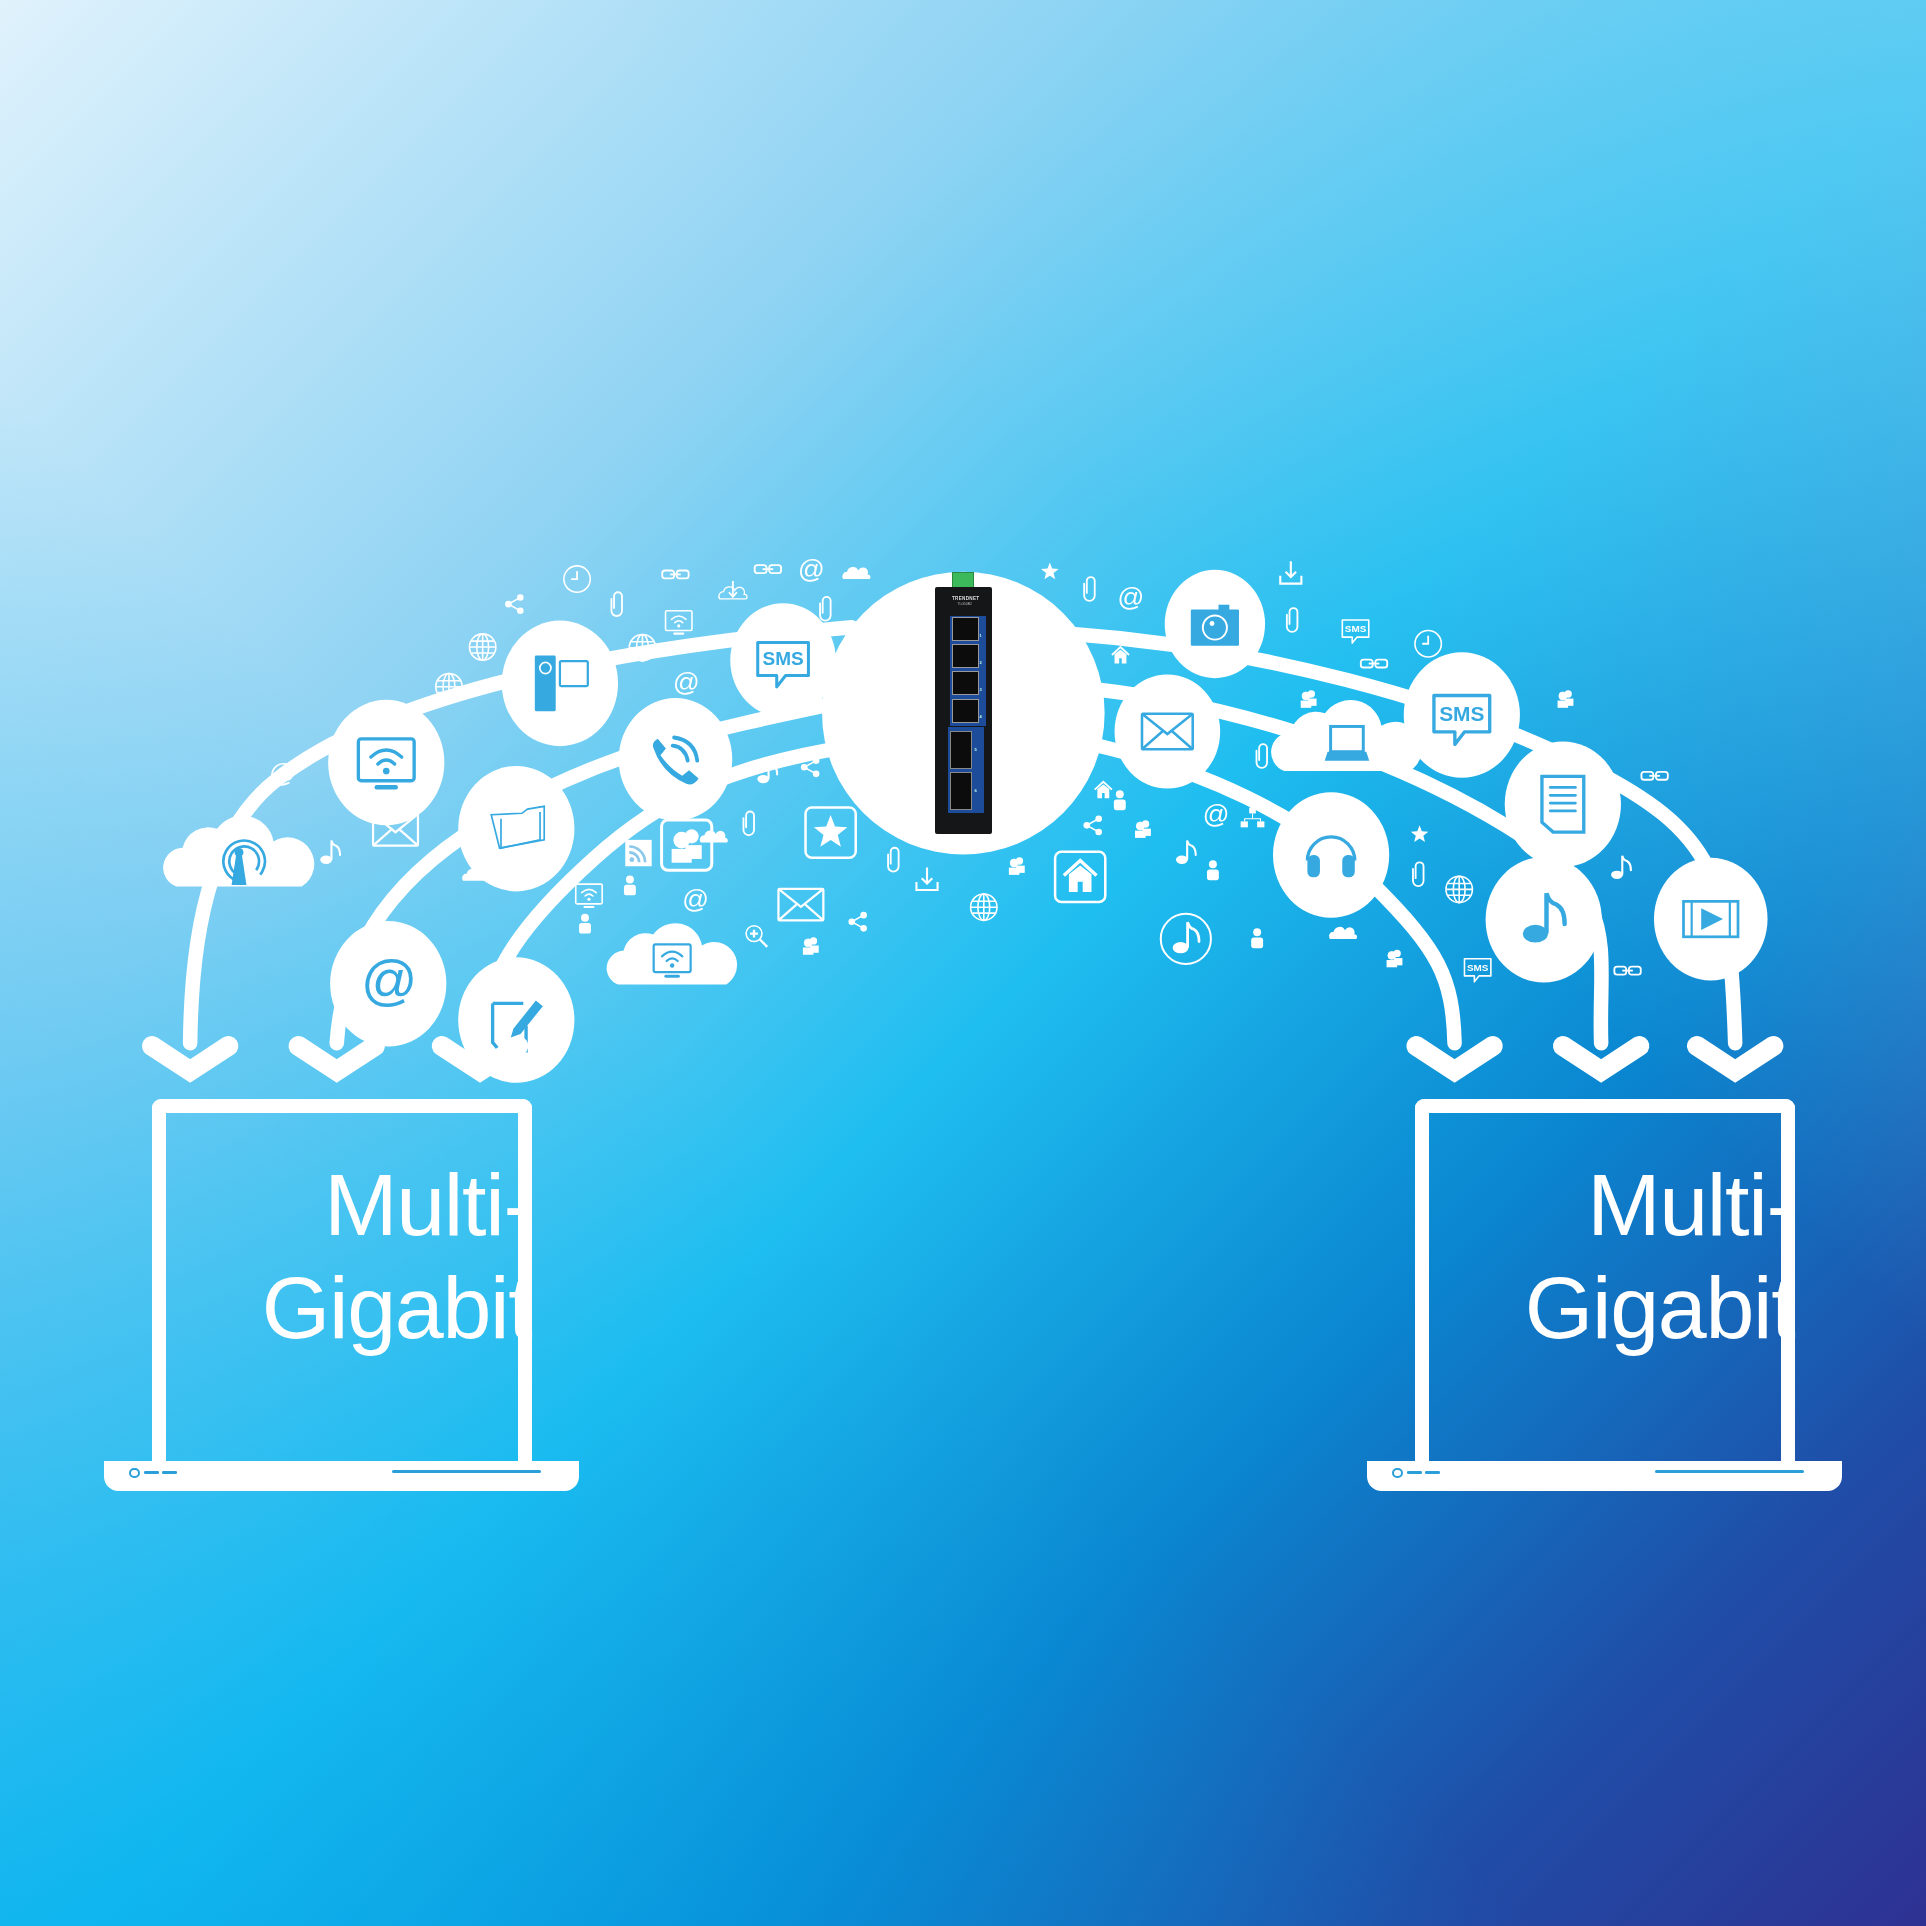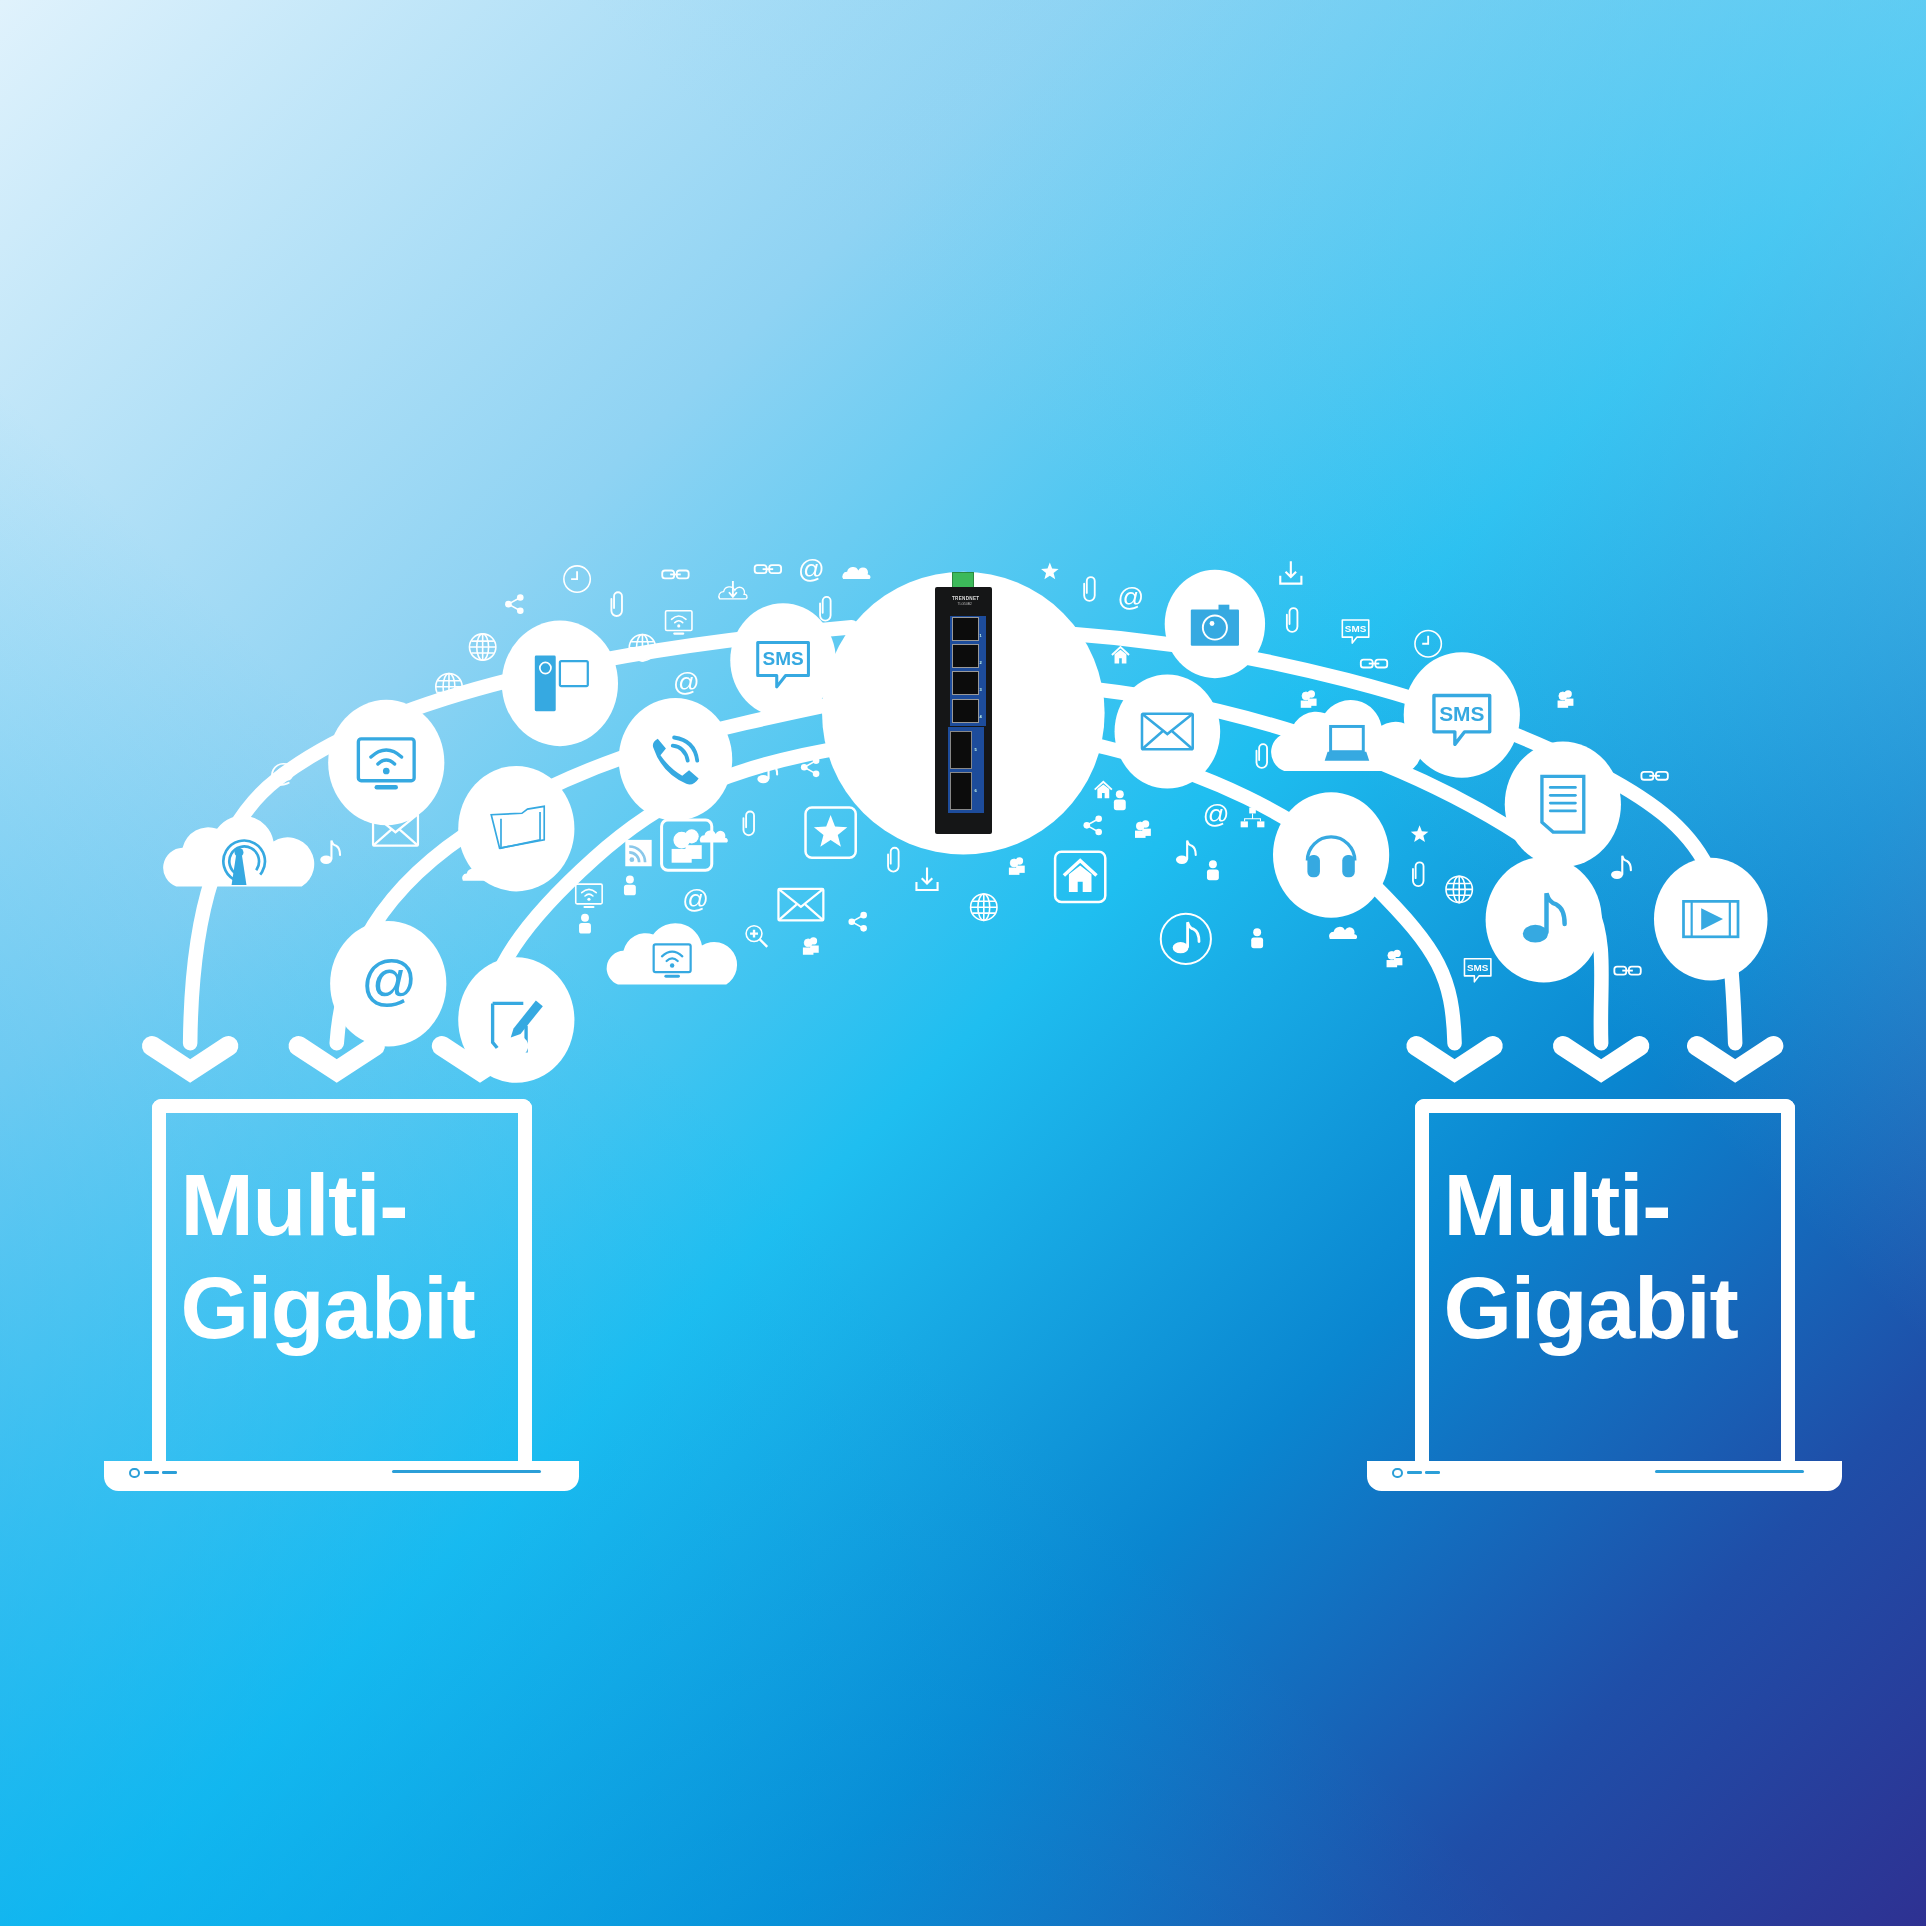--- a/index.html
+++ b/index.html
@@ -18,22 +18,22 @@
     background: linear-gradient(45deg, rgba(0,174,239,0.55) 0%, rgba(0,174,239,0) 40%);
     pointer-events:none;
   }
   svg#art { position:absolute; left:0; top:0; z-index:1; }
   .laptop { position:absolute; z-index:2; }
   .laptop .lid {
     position:absolute; left:0; top:0; width:380px; height:362px;
     border:14.5px solid #fff; border-bottom:none; border-radius:9.2px 9.2px 0 0; box-sizing:border-box;
   }
   .laptop .screen-text {
-    position:absolute; left:14.5px; top:40px; width:351px; text-align:left;
-    color:#fff; font-weight:bold; font-size:88px; line-height:103px; letter-spacing:-1.3px;
+    position:absolute; left:14.5px; top:40px; width:351px; text-align:right;
+    color:#fff; font-weight:normal; font-size:88px; line-height:103px; letter-spacing:-1.3px;
   }
   .laptop .base {
     position:absolute; left:-48px; top:362px; width:475px; height:30px; background:#fff;
     border-radius:0 0 14.5px 14.5px;
   }
   .laptop .led { position:absolute; left:25px; top:6.6px; width:6.6px; height:6.6px; border:2px solid #2b9fd8; border-radius:50%; }
   .laptop .dash1 { position:absolute; left:40px; top:10px; width:14.5px; height:2.6px; background:#2b9fd8; border-radius:1.3px; }
   .laptop .dash2 { position:absolute; left:58px; top:10px; width:14.5px; height:2.6px; background:#2b9fd8; border-radius:1.3px; }
   .laptop .slot { position:absolute; left:288px; top:8.6px; width:149px; height:3.3px; background:#2b9fd8; border-radius:2px; }
 

